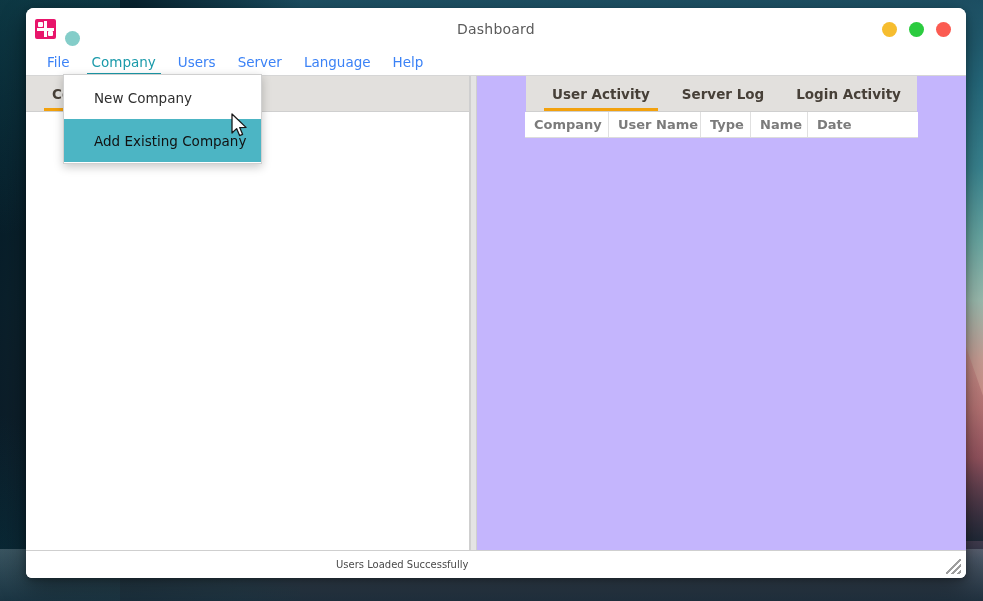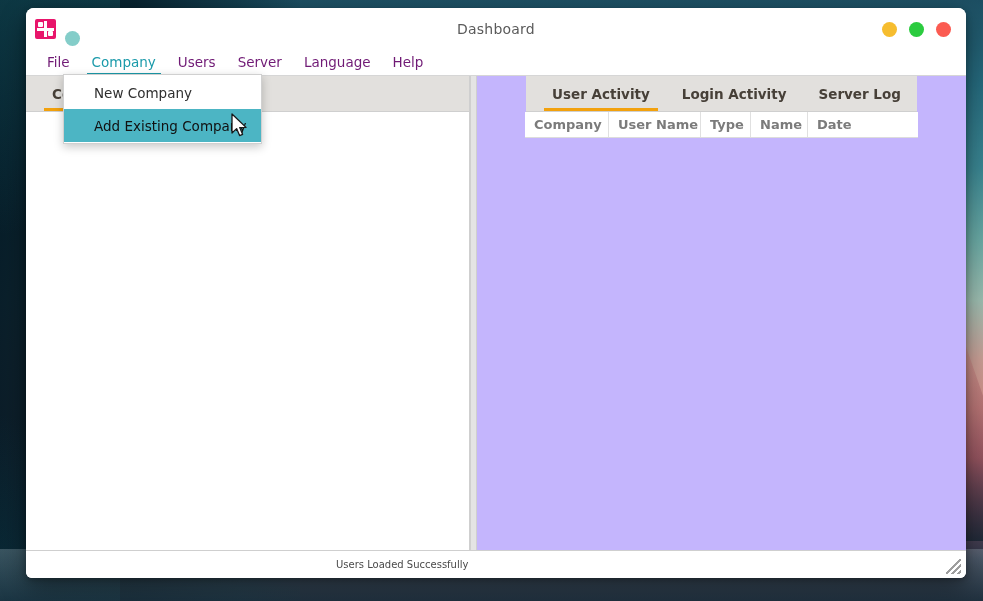--- a/index.html
+++ b/index.html
@@ -104,21 +104,21 @@
   
   #menubar {
     position: relative; z-index: 30;
     height: 25px; flex: 0 0 25px;
     background: #ffffff;
     display: flex; align-items: center;
     padding-left: 12px; gap: 4px;
   }
   .menu-item {
     position: relative;
-    font-size: 13.5px; color: #701a75;
+    font-size: 13.5px; color: #3b82f6;
     padding: 3px 9px 5px 9px;
     cursor: default; white-space: nowrap;
   }
   .menu-item.active { color: #1b9aaa; }
   .menu-item.active::after {
     content: ""; position: absolute;
     left: 4px; right: 4px; bottom: -1px; height: 3px;
     background: #1b9aaa;
   }
 
@@ -212,21 +212,21 @@
     position: absolute;
     left: 63px; top: 74px;
     width: 199px;
     background: #ffffff;
     border: 1px solid #d0d0d0;
     box-shadow: 0 3px 9px rgba(0,0,0,0.22);
     z-index: 60;
     padding: 1px 0;
   }
   .dd-item {
-    height: 33px;
+    height: 43px;
     display: flex; align-items: center;
     padding-left: 30px;
     font-size: 13.5px; color: #2f2f2f;
     cursor: default; white-space: nowrap;
   }
   .dd-item.highlight { background: #4cb5c4; color: #111111; }
 
   
   #cursor {
     position: absolute; left: 231px; top: 113px;
@@ -277,22 +277,22 @@
         <div class="tab active">Companies</div>
       </div>
       <div class="pane-body"></div>
     </div>
 
     <div id="splitter"></div>
 
     <div id="right-pane">
       <div class="tabbar">
         <div class="tab active">User Activity</div>
+        <div class="tab">Server Log</div>
         <div class="tab">Login Activity</div>
-        <div class="tab">Server Log</div>
       </div>
       <div class="colheader">
         <div class="col" style="width:84px">Company</div>
         <div class="col" style="width:92px">User Name</div>
         <div class="col" style="width:50px">Type</div>
         <div class="col" style="width:57px">Name</div>
         <div class="col" style="width:110px">Date</div>
       </div>
       <div class="pane-body"></div>
     </div>

